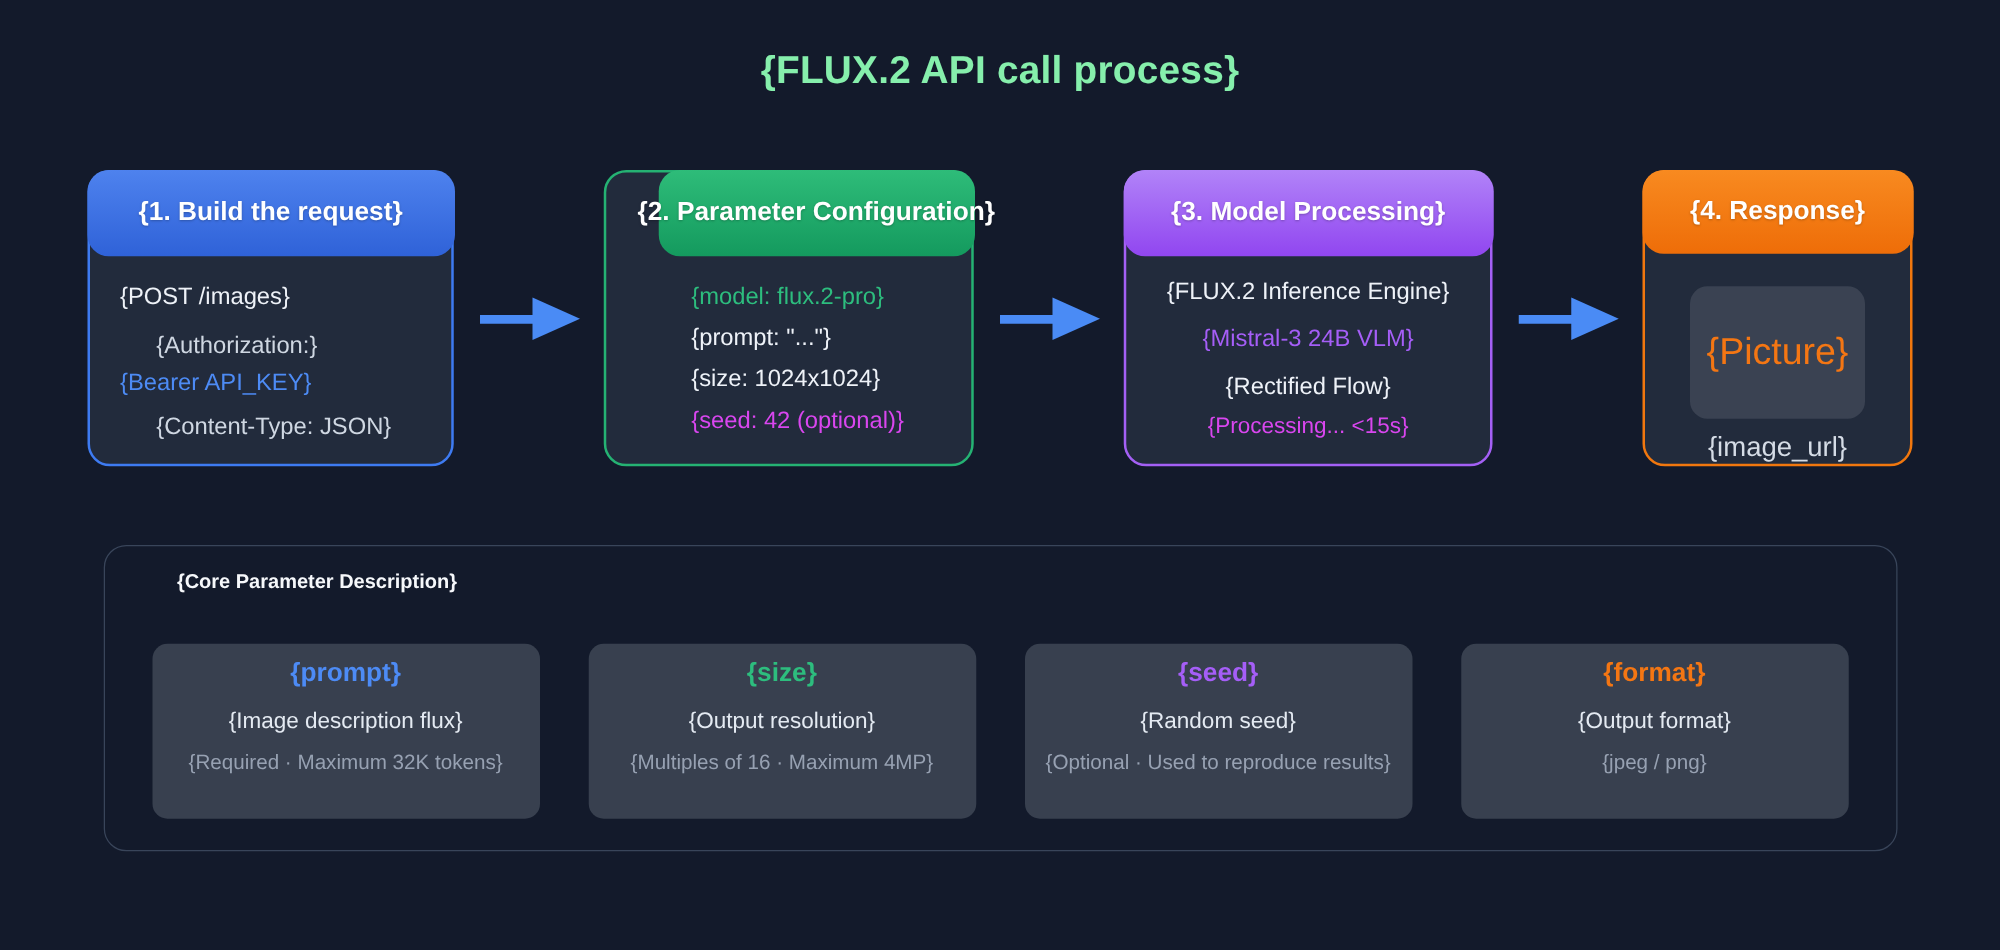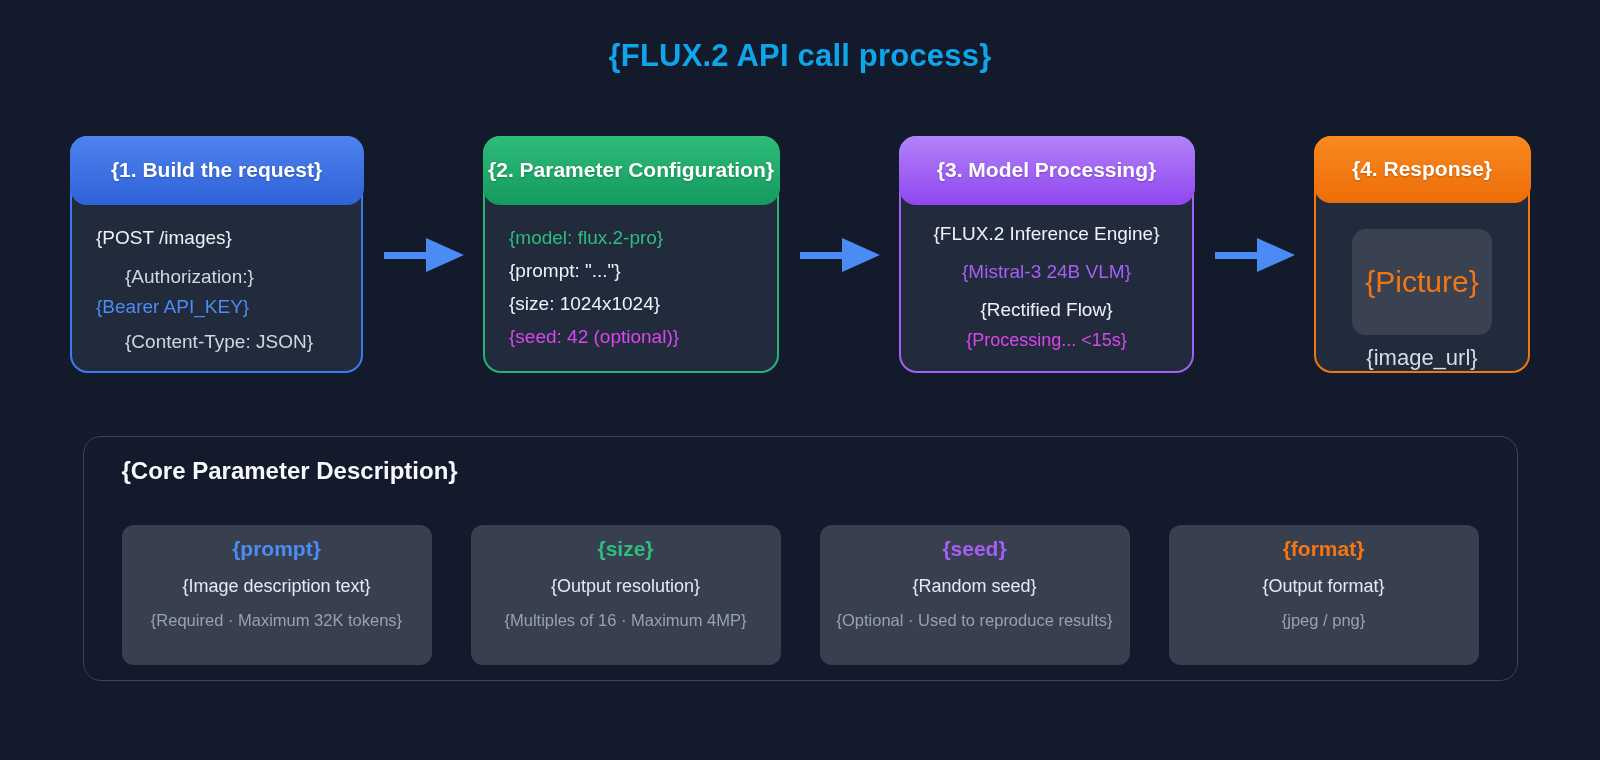--- a/index.html
+++ b/index.html
@@ -10,21 +10,21 @@
     font-family: "Liberation Sans", sans-serif;
     overflow: hidden;
   }
 
   
   .page-title {
     margin: 38px 0 0;
     text-align: center;
     font-size: 31px;
     font-weight: bold;
-    color: #0ea5e9;
+    color: #86efac;
     letter-spacing: 0.2px;
   }
 
   
   .flow {
     width: 1460px; height: 237px;
     margin: 62px auto 0;
     display: flex;
     justify-content: space-between;
     align-items: stretch;
@@ -32,21 +32,21 @@
   .step {
     position: relative;
     border-radius: 18px;
     border: 2.5px solid;
     background: #222b3c;
     display: flex;
     flex-direction: column;
   }
   .w1 { width: 293px; } .w2 { width: 296px; } .w3 { width: 295px; } .w4 { width: 216px; }
   .step.blue   { border-color: #3e7bf2; }
-  .step.green  { border-color: #25b273; }
+  .step.green  { border-color: #25b273; padding-left: 44px; }
   .step.purple { border-color: #a460f5; }
   .step.orange { border-color: #f1770e; }
 
   .hd {
     height: 69px;
     margin: -2.5px -2.5px 0;
     border-radius: 17px;
     display: flex;
     align-items: center;
     justify-content: center;
@@ -97,22 +97,22 @@
 
   
   .panel {
     width: 1435px; height: 245px;
     margin: 63px auto 0;
     border: 1.5px solid #39455a;
     border-radius: 18px;
     padding: 20px 38px 17px;
   }
   .panel-title {
-    margin: 0 0 0 0;
-    font-size: 24px;
+    margin: 0 0 0 20px;
+    font-size: 16px;
     font-weight: bold;
     color: #f6f8fb;
   }
   .params {
     display: flex;
     gap: 39px;
     margin-top: 40px;
   }
   .pcard {
     flex: 1;
@@ -189,21 +189,21 @@
   </section>
 
 </div>
 
 <div class="panel">
   <h2 class="panel-title">{Core Parameter Description}</h2>
   <div class="params">
 
     <div class="pcard">
       <div class="pname t-blue">{prompt}</div>
-      <div class="pdesc">{Image description text}</div>
+      <div class="pdesc">{Image description flux}</div>
       <div class="pnote">{Required · Maximum 32K tokens}</div>
     </div>
 
     <div class="pcard">
       <div class="pname t-green">{size}</div>
       <div class="pdesc">{Output resolution}</div>
       <div class="pnote">{Multiples of 16 · Maximum 4MP}</div>
     </div>
 
     <div class="pcard">

